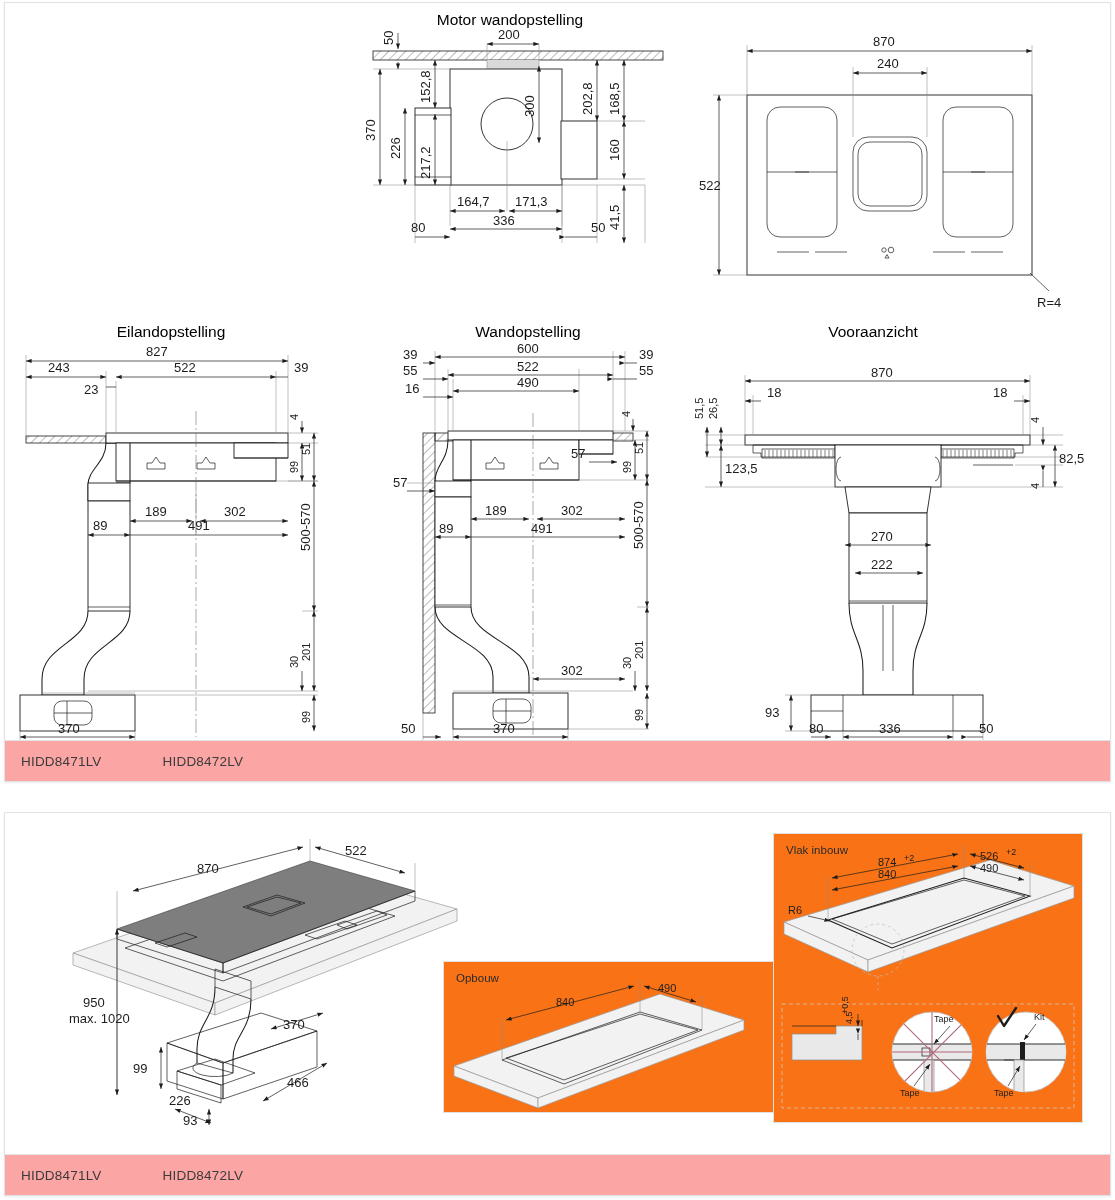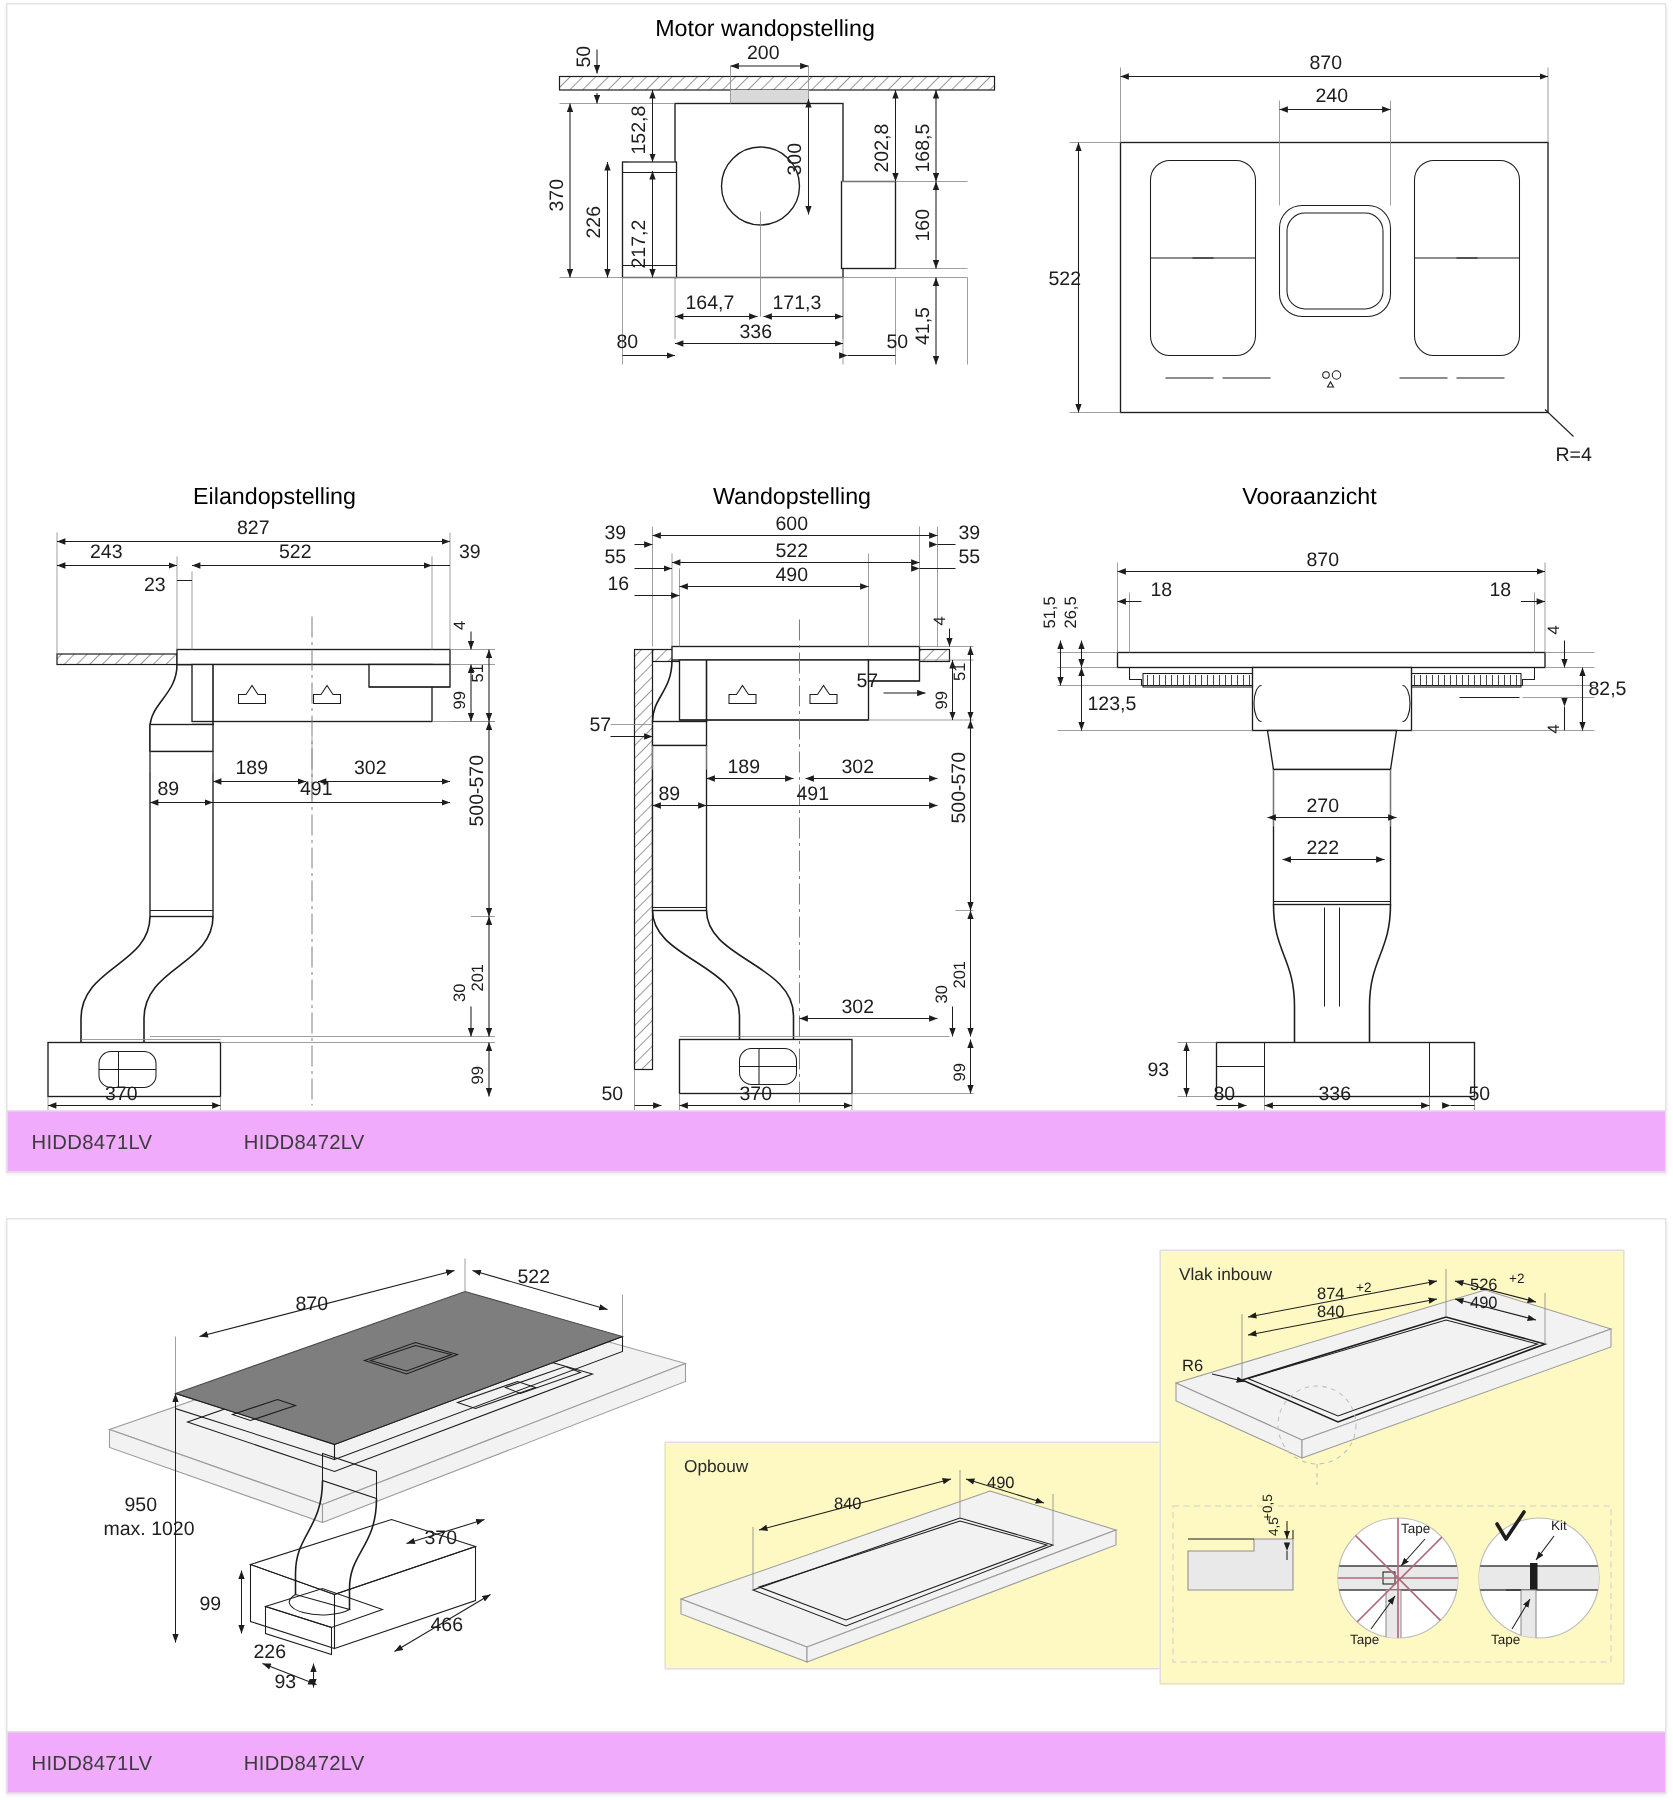--- a/index.html
+++ b/index.html
@@ -15,21 +15,21 @@
     border:1px solid #e3e3e3;
     box-shadow:0 1px 2px rgba(0,0,0,.08);
     box-sizing:border-box;
   }
   #card-top{top:2px;height:780px;}
   #card-bottom{top:812px;height:384px;}
 
   .card-body{position:absolute;left:0;top:0;right:0;bottom:40px;}
   .card-footer{
     position:absolute;left:0;right:0;bottom:0;height:40px;
-    background:#f0abfc;border-top:1px solid #e3e3e3;
+    background:#fca5a5;border-top:1px solid #e3e3e3;
     display:flex;align-items:center;
   }
   .model{font-size:13.5px;color:#3b3b3b;letter-spacing:.2px;}
   .model.m1{margin-left:16px;}
   .model.m2{margin-left:61px;}
 
   .view{position:absolute;}
   .view-title{
     position:absolute;width:100%;text-align:center;
     font-size:15.5px;color:#000000;font-weight:400;
@@ -43,21 +43,21 @@
   .med{stroke-width:1.05;}
   .ext{stroke:#8b8b8b;stroke-width:.55;fill:none;}
   .ctr{stroke:#6f6f6f;stroke-width:.6;fill:none;stroke-dasharray:14 3 2 3;}
   .hatchfill{fill:url(#hatch45);stroke:#1d1d1d;stroke-width:.8;}
   .panel-lite{fill:#f2f2f2;stroke:#9a9a9a;stroke-width:.7;}
   .panel-grey{fill:#e9e9e9;stroke:#8d8d8d;stroke-width:.7;}
   .panel-dark{fill:#7e7e7e;stroke:#4a4a4a;stroke-width:.7;}
   .wht{fill:#ffffff;stroke:#1d1d1d;stroke-width:.9;}
   .shade{fill:#d9d9d9;stroke:none;}
   .inset{
-    position:absolute;border:1px solid #e0e0e0;background:#fef9c3;box-sizing:border-box;
+    position:absolute;border:1px solid #e0e0e0;background:#f97316;box-sizing:border-box;
   }
   .inset-label{position:absolute;font-size:11.5px;color:#2a2a2a;}
 </style>
 </head>
 <body>
 
 <div class="card" id="card-top">
   <div class="card-body">
 
     <div class="view" id="view-motor" style="left:330px;top:8px;width:350px;height:300px;">
@@ -190,21 +190,21 @@
         <text class="dimtxt" x="192" y="57">240</text>
 
         <line class="ln thin" x1="34" y1="84" x2="34" y2="264" marker-start="url(#ah2)" marker-end="url(#ah)"></line>
         <text class="dimtxt" x="14" y="179">522</text>
 
         <line class="ln thin" x1="345" y1="262" x2="364" y2="280"></line>
         <text class="dimtxt" x="352" y="296">R=4</text>
       </svg>
     </div>
 
-    <div class="view" id="view-island" style="left:13px;top:320px;width:370px;height:420px;">
+    <div class="view" id="view-island" style="left:1px;top:320px;width:370px;height:420px;">
       <div class="view-title" style="width:330px;">Eilandopstelling</div>
       <svg width="370" height="420" viewBox="0 0 370 420">
 
         <rect class="hatchfill" x="20" y="113" width="90" height="7"></rect>
 
         <path class="wht" d="M100,113 L100,120 L110,120 L110,113 Z"></path>
         <rect class="wht" x="100" y="110" width="182" height="10"></rect>
         <rect class="wht" x="110" y="120" width="160" height="38"></rect>
         <rect class="wht" x="228" y="120" width="54" height="15"></rect>
         <line class="ln thin" x1="228" y1="135" x2="282" y2="135"></line>

